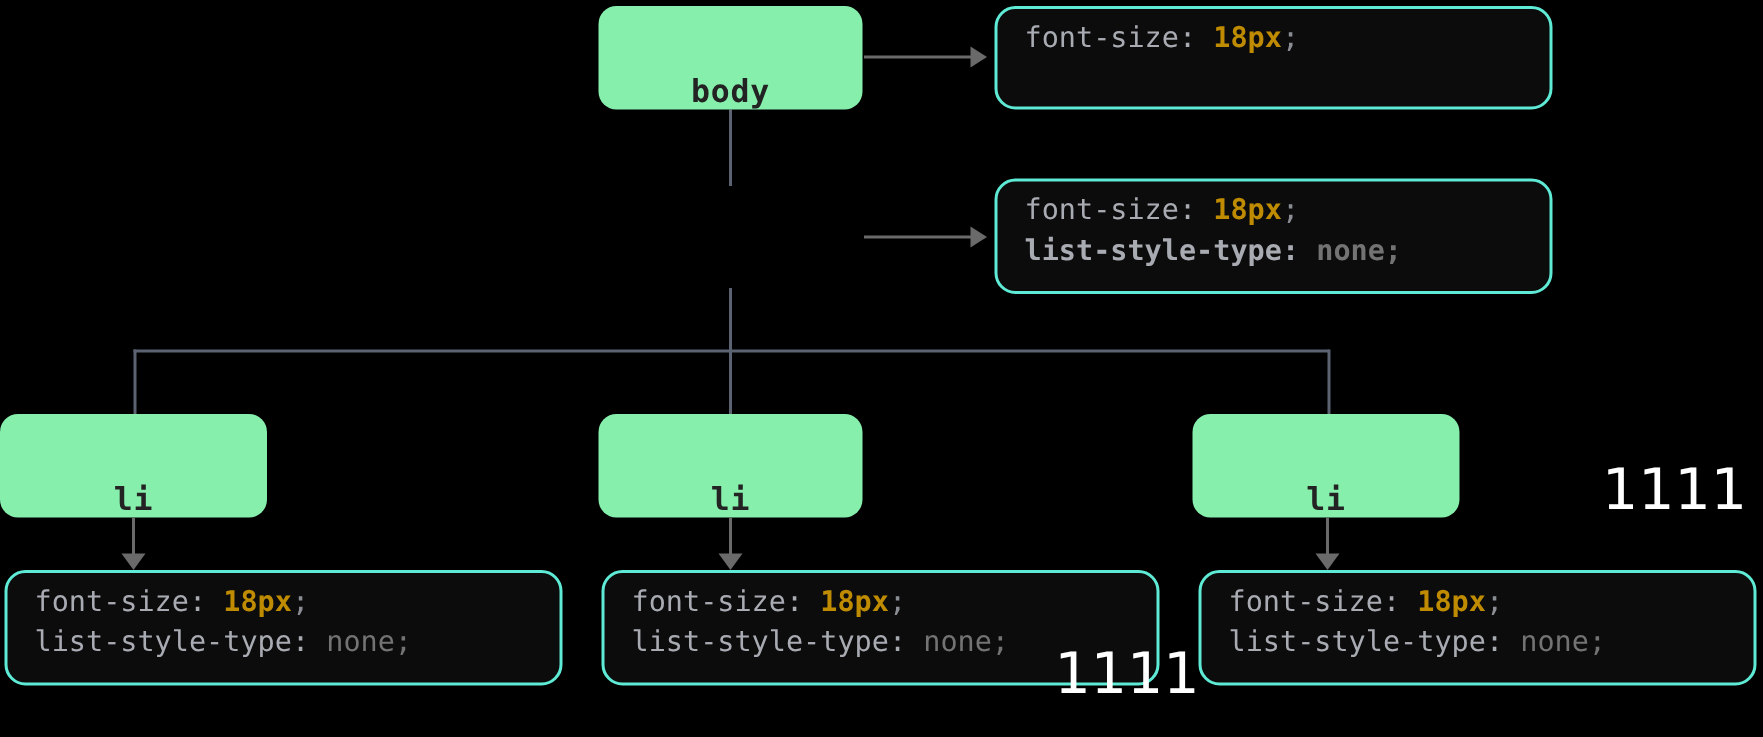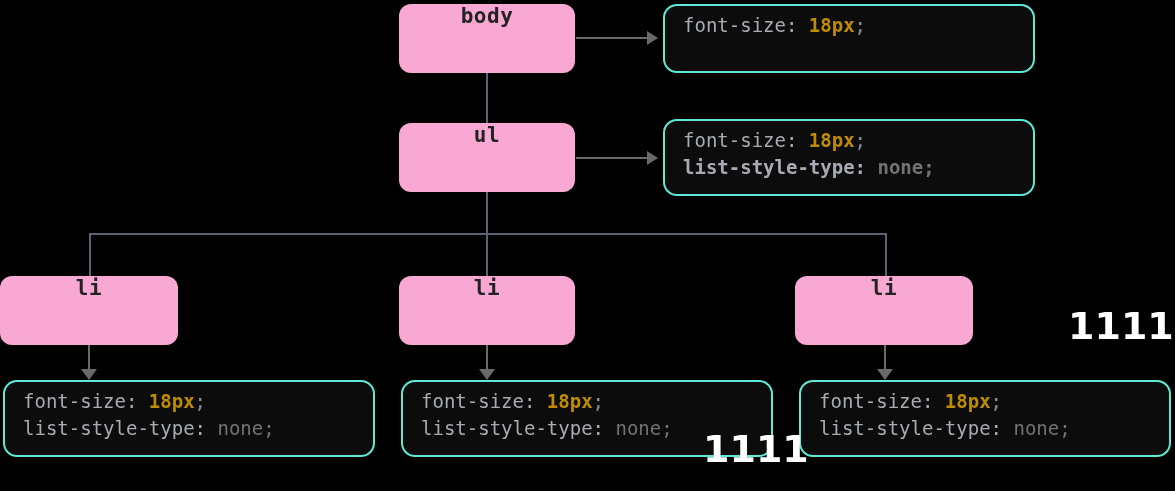--- a/index.html
+++ b/index.html
@@ -12,24 +12,24 @@
     width: 1175px;
     height: 491px;
     background: #000000;
     overflow: hidden;
     font-family: "DejaVu Sans Mono", "Liberation Mono", monospace;
   }
 
   
   .node {
     position: absolute;
-    background: #f9a8d4;
+    background: #86efac;
     border-radius: 12px;
     display: flex;
-    align-items: flex-start;
+    align-items: flex-end;
     justify-content: center;
     color: #232323;
     font-family: "DejaVu Sans Mono", "Liberation Mono", monospace;
     font-weight: bold;
     font-size: 21px;
     letter-spacing: 0.5px;
     box-sizing: border-box;
   }
 
   
@@ -89,21 +89,21 @@
     position: absolute;
     width: 2px;
     background: #6a6a6a;
   }
 
   
   .overlay-num {
     position: absolute;
     color: #ffffff;
     font-family: "DejaVu Sans", "Liberation Sans", sans-serif;
-    font-weight: bold;
+    font-weight: normal;
     font-size: 38px;
     letter-spacing: 0px;
     line-height: 1;
   }
 </style>
 </head>
 <body>
 
 <div id="canvas">
 
@@ -119,23 +119,20 @@
     <span>body</span>
   </div>
 
   <div class="aline" style="left:576px; top:37px; width:72px;"></div>
   <div class="arrow-right" style="left:647px; top:31px;"></div>
 
   <div class="decl" style="left:663px; top:4px; width:372px; height:69px;">
     <span class="line l1"><span class="prop">font-size:</span> <span class="num">18px</span><span class="semi">;</span></span>
   </div>
 
-  <div class="node" style="left:399px; top:123px; width:176px; height:69px;">
-    <span>ul</span>
-  </div>
 
   <div class="aline" style="left:576px; top:157px; width:72px;"></div>
   <div class="arrow-right" style="left:647px; top:151px;"></div>
 
   <div class="decl bold-second" style="left:663px; top:119px; width:372px; height:77px;">
     <span class="line l1"><span class="prop">font-size:</span> <span class="num">18px</span><span class="semi">;</span></span>
     <span class="line l2"><span class="prop">list-style-type:</span> <span class="val">none;</span></span>
   </div>
 
   <div class="node" style="left:0px; top:276px; width:178px; height:69px;">

